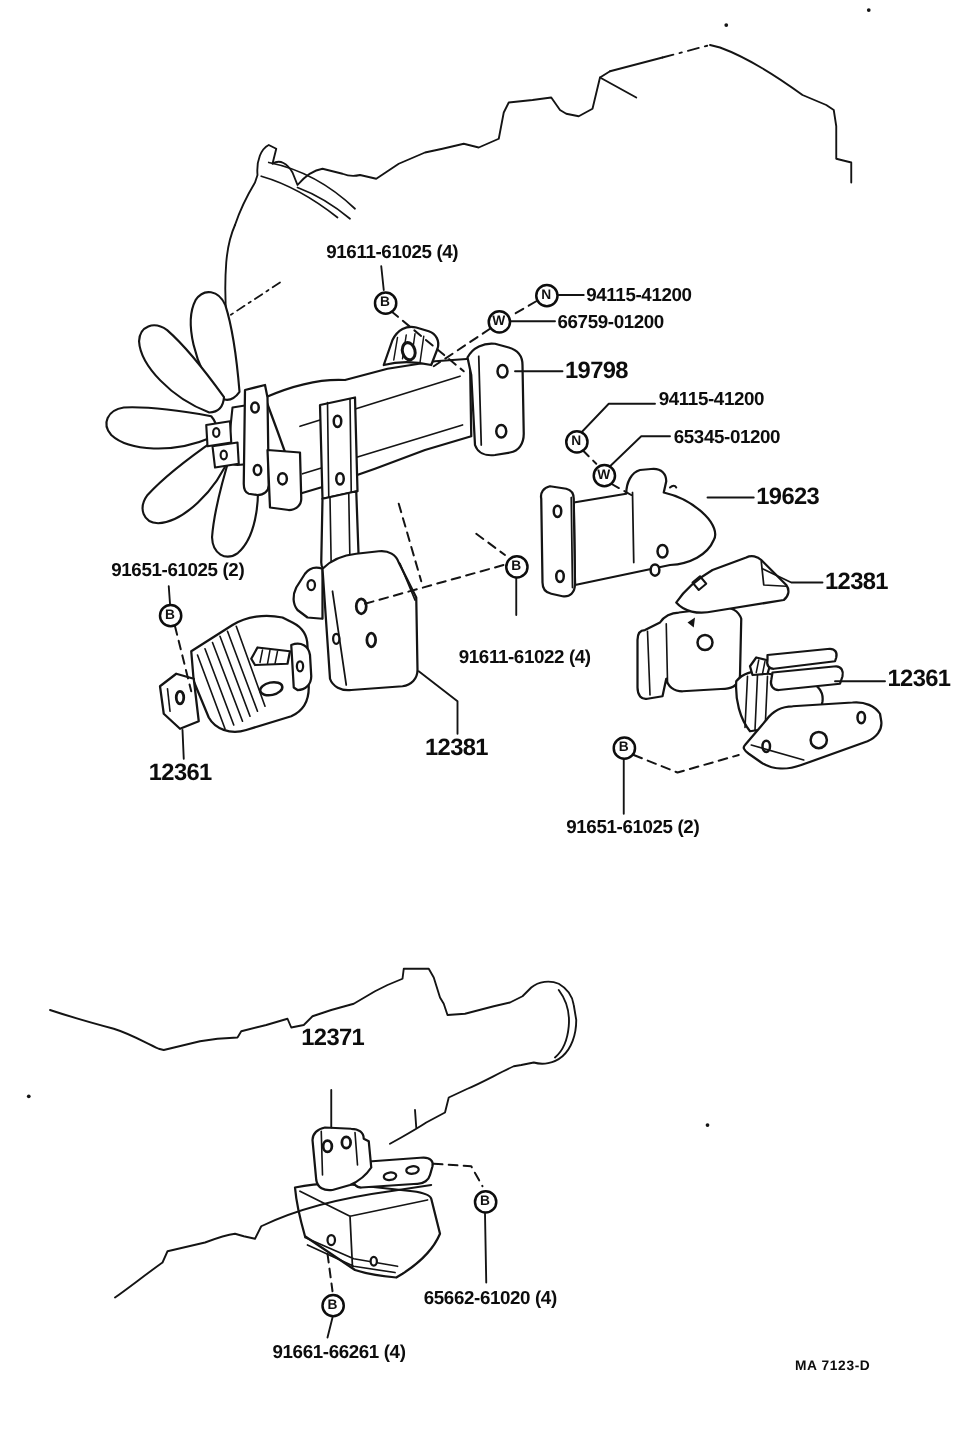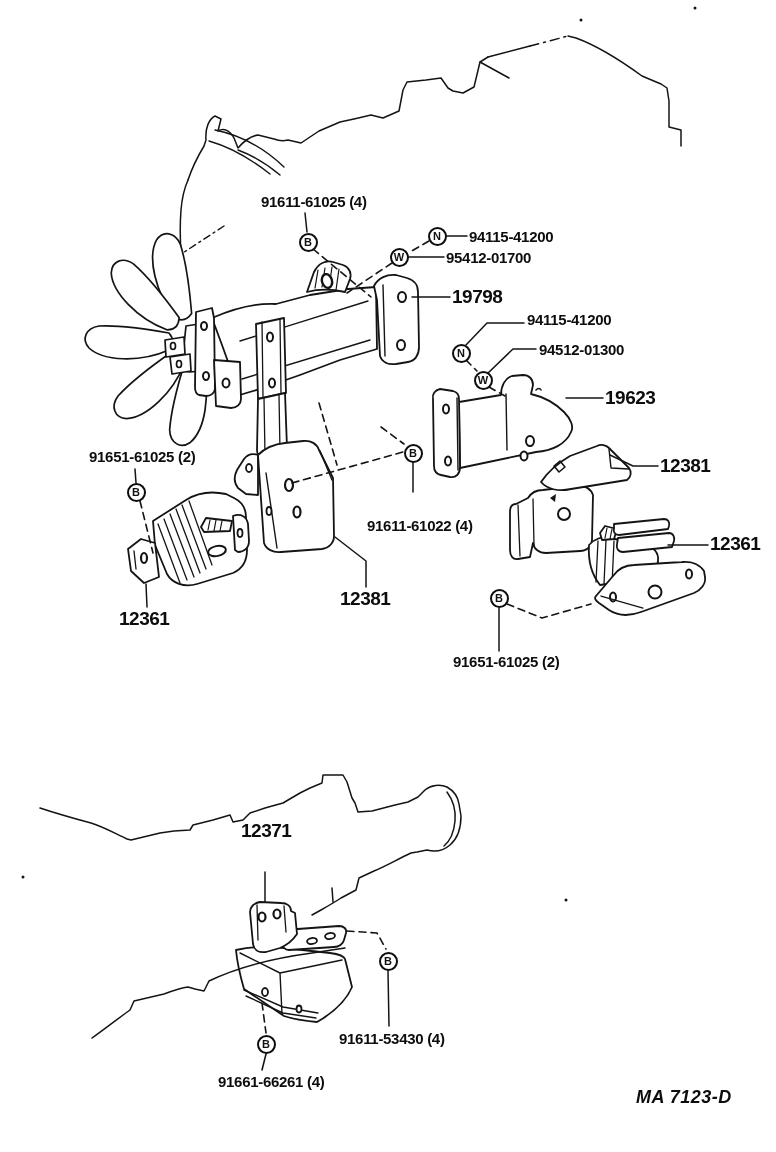--- a/index.html
+++ b/index.html
@@ -2,21 +2,21 @@
 <html><head>
 <meta charset="utf-8">
 <style>
   html,body{margin:0;padding:0;background:#fff;}
   #page{position:relative;width:776px;height:1152px;background:#ffffff;overflow:hidden;
         font-family:"Liberation Sans", sans-serif;color:#111;}
   svg{position:absolute;left:0;top:0;}
   .pn{position:absolute;font-weight:bold;font-size:15px;line-height:1;letter-spacing:-0.3px;
       white-space:nowrap;color:#0d0d0d;}
   .pn.big{font-size:19px;letter-spacing:-0.5px;}
-  .pn.code{font-size:18px;letter-spacing:0.5px;font-style:italic;}
+  .pn.code{font-size:11px;letter-spacing:0.5px;}
   .fast{position:absolute;width:19px;height:19px;border:2.2px solid #0d0d0d;border-radius:50%;
         box-sizing:border-box;display:flex;align-items:center;justify-content:center;
         font-size:11px;font-weight:bold;background:#fff;line-height:1;}
 </style>
 </head>
 <body>
 
 <div id="page">
 
 <svg width="776" height="1152" viewBox="0 0 776 1152">
@@ -194,34 +194,34 @@
     </g>
     <g stroke-width="1.6" stroke-dasharray="7 5">
       <path d="M347,931 L377,933 386,949"></path>
       <path d="M262,1003 L266,1033"></path>
     </g>
   </g>
 </svg>
 
 <div class="pn" style="left:261px;top:194px">91611-61025 (4)</div>
 <div class="pn" style="left:469px;top:229px">94115-41200</div>
-<div class="pn" style="left:446px;top:250px">95412-01700</div>
+<div class="pn" style="left:446px;top:250px">66759-01200</div>
 <div class="pn big" style="left:452px;top:287px">19798</div>
 <div class="pn" style="left:527px;top:312px">94115-41200</div>
-<div class="pn" style="left:539px;top:342px">94512-01300</div>
+<div class="pn" style="left:539px;top:342px">65345-01200</div>
 <div class="pn big" style="left:605px;top:388px">19623</div>
 <div class="pn" style="left:89px;top:449px">91651-61025 (2)</div>
 <div class="pn big" style="left:660px;top:456px">12381</div>
 <div class="pn" style="left:367px;top:518px">91611-61022 (4)</div>
 <div class="pn big" style="left:710px;top:534px">12361</div>
 <div class="pn big" style="left:340px;top:589px">12381</div>
 <div class="pn big" style="left:119px;top:609px">12361</div>
 <div class="pn" style="left:453px;top:654px">91651-61025 (2)</div>
 <div class="pn big" style="left:241px;top:821px">12371</div>
-<div class="pn" style="left:339px;top:1031px">91611-53430 (4)</div>
+<div class="pn" style="left:339px;top:1031px">65662-61020 (4)</div>
 <div class="pn" style="left:218px;top:1074px">91661-66261 (4)</div>
 <div class="pn code" style="left:636px;top:1088px">MA  7123-D</div>
 
 <div class="fast" style="left:298.5px;top:232.5px">B</div>
 <div class="fast" style="left:427.5px;top:226.5px">N</div>
 <div class="fast" style="left:389.5px;top:247.5px">W</div>
 <div class="fast" style="left:451.5px;top:343.5px">N</div>
 <div class="fast" style="left:473.5px;top:370.5px">W</div>
 <div class="fast" style="left:126.5px;top:482.5px">B</div>
 <div class="fast" style="left:403.5px;top:443.5px">B</div>

